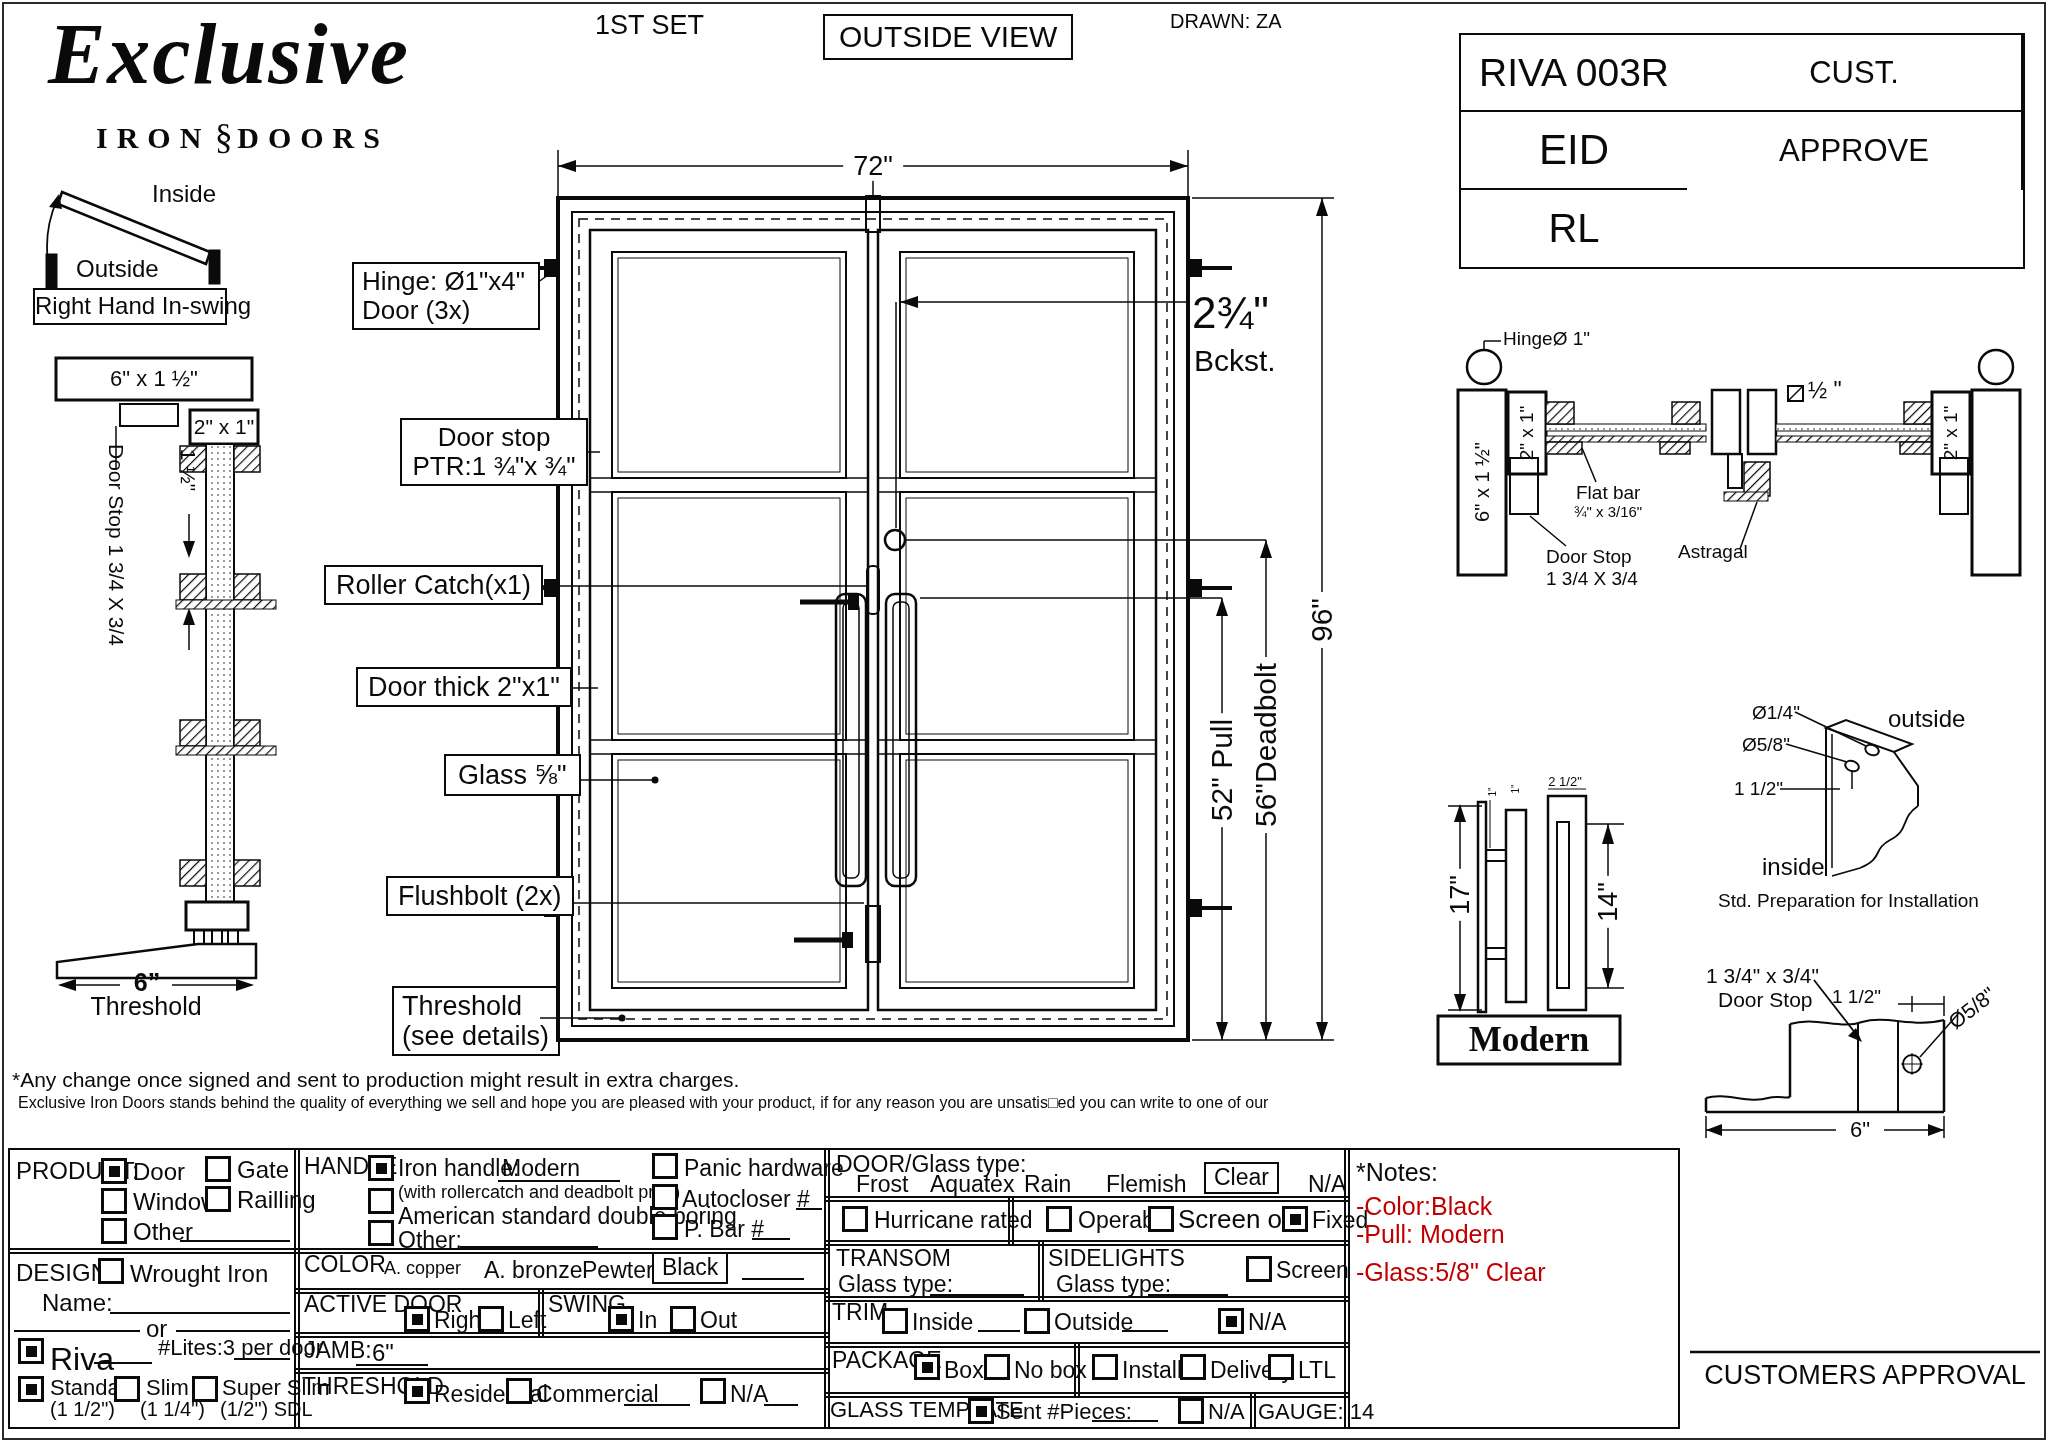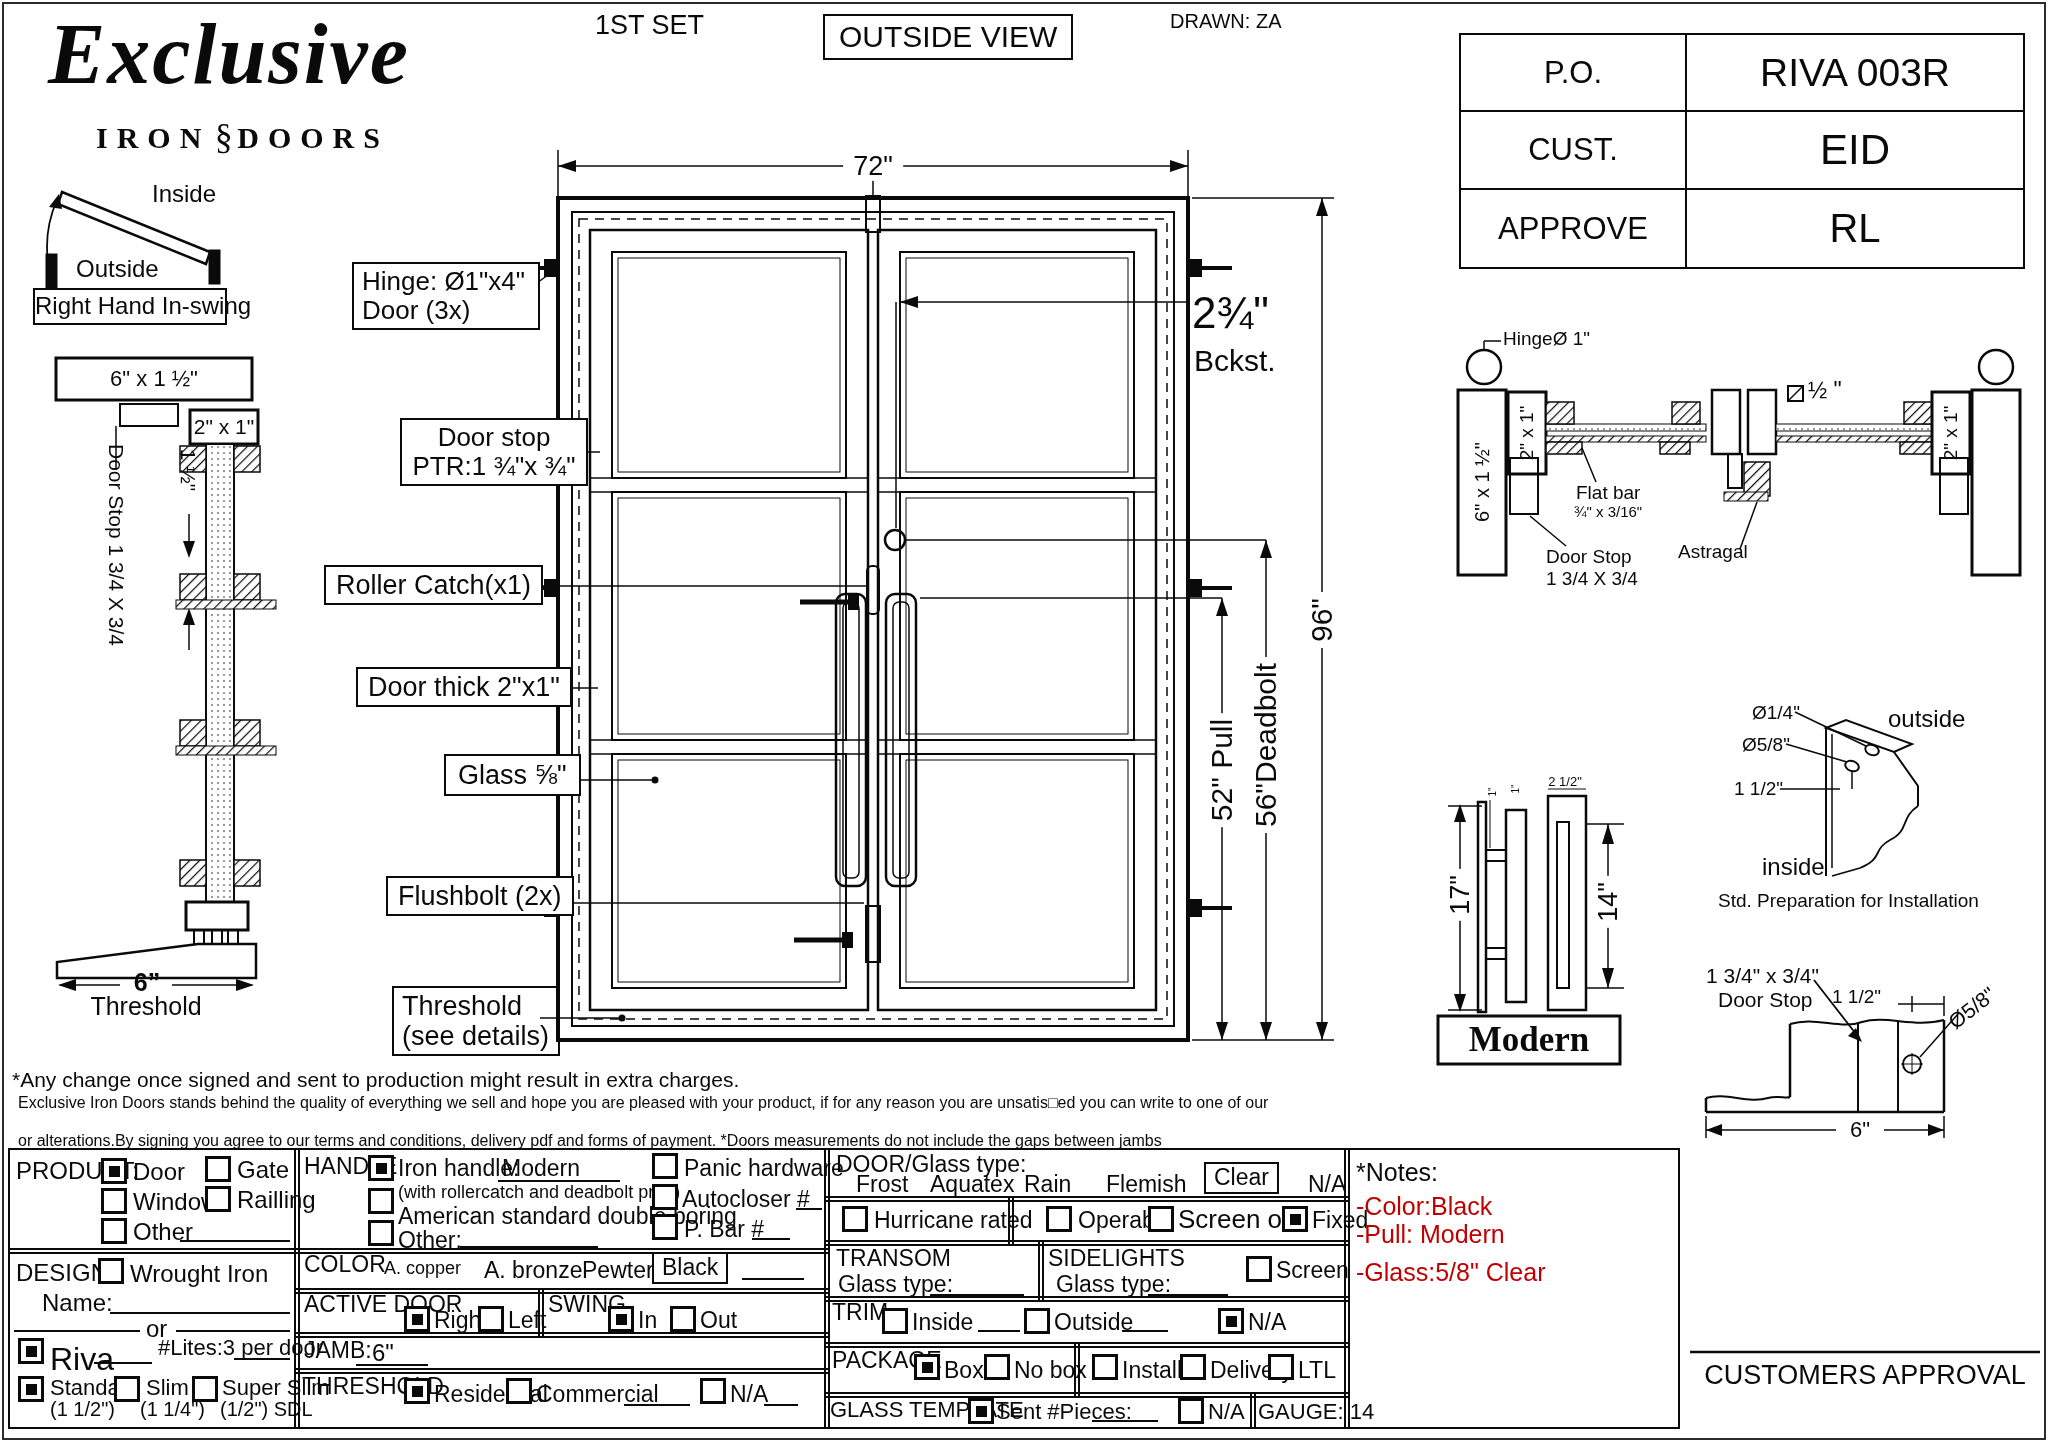--- a/index.html
+++ b/index.html
@@ -271,21 +271,20 @@
   <span class="t ser" style="font-size:30px;letter-spacing:9px;font-weight:600;">IRON</span>
   <span class="t ser" style="font-size:36px;">§</span>
   <span class="t ser" style="font-size:30px;letter-spacing:9px;font-weight:600;margin-top:32px;">DOORS</span>
 </div>
 <div class="a t" style="left:595px;top:10px;font-size:27px;">1ST SET</div>
 <div class="a t bx" style="left:823px;top:14px;padding:4px 14px;font-size:30px;">OUTSIDE VIEW</div>
 <div class="a t" style="left:1170px;top:10px;font-size:20px;">DRAWN: ZA</div>
 
 <div class="a bx" style="left:1459px;top:33px;width:562px;height:232px;">
   <div style="display:grid;grid-template-columns:226px 1fr;grid-template-rows:77px 78px 77px;height:100%;">
-    <div style="border-right:2.5px solid #0a0a0a;border-bottom:2.5px solid #0a0a0a;display:flex;align-items:center;justify-content:center;font-size:31px;">P.O.</div>
     <div style="border-bottom:2.5px solid #0a0a0a;display:flex;align-items:center;justify-content:center;font-size:39px;">RIVA 003R</div>
     <div style="border-right:2.5px solid #0a0a0a;border-bottom:2.5px solid #0a0a0a;display:flex;align-items:center;justify-content:center;font-size:31px;">CUST.</div>
     <div style="border-bottom:2.5px solid #0a0a0a;display:flex;align-items:center;justify-content:center;font-size:42px;">EID</div>
     <div style="border-right:2.5px solid #0a0a0a;display:flex;align-items:center;justify-content:center;font-size:31px;">APPROVE</div>
     <div style="display:flex;align-items:center;justify-content:center;font-size:40px;">RL</div>
   </div>
 </div>
 
 <div class="a t" style="left:152px;top:181px;font-size:24px;">Inside</div>
 <div class="a t" style="left:76px;top:256px;font-size:24px;">Outside</div>
@@ -348,21 +347,20 @@
 <div class="a t" style="left:1718px;top:890px;font-size:19px;">Std. Preparation for Installation</div>
 
 <div class="a t" style="left:1706px;top:964px;font-size:21px;">1 3/4" x 3/4"</div>
 <div class="a t" style="left:1718px;top:988px;font-size:21px;">Door Stop</div>
 <div class="a t" style="left:1832px;top:986px;font-size:19px;">1 1/2"</div>
 <div class="a t cc" style="left:1972px;top:1008px;font-size:21px;transform:translate(-50%,-50%) rotate(-38deg);">Ø5/8"</div>
 <div class="a t cc" style="left:1860px;top:1130px;font-size:22px;background:#fff;padding:0 8px;">6"</div>
 
 <div class="a t" style="left:12px;top:1068px;font-size:21px;">*Any change once signed and sent to production might result in extra charges.</div>
 <div class="a t" style="left:18px;top:1094px;font-size:16px;">Exclusive Iron Doors stands behind the quality of everything we sell and hope you are pleased with your product, if for any reason you are unsatis□ed you can write to one of our</div>
-<div class="a t" style="left:18px;top:1132px;font-size:16px;">or alterations.By signing you agree to our terms and conditions, delivery pdf and forms of payment. *Doors measurements do not include the gaps between jambs</div>
 
 <div class="a bxt" style="left:8px;top:1148px;width:288px;height:102px;"></div>
 <div class="a bxt" style="left:8px;top:1248px;width:288px;height:177px;"></div>
 <div class="a bxt" style="left:294px;top:1148px;width:532px;height:102px;"></div>
 <div class="a bxt" style="left:294px;top:1248px;width:532px;height:42px;"></div>
 <div class="a bxt" style="left:294px;top:1288px;width:246px;height:46px;"></div>
 <div class="a bxt" style="left:538px;top:1288px;width:288px;height:46px;"></div>
 <div class="a bxt" style="left:294px;top:1332px;width:532px;height:38px;"></div>
 <div class="a bxt" style="left:294px;top:1368px;width:532px;height:57px;"></div>
 <div class="a bxt" style="left:824px;top:1148px;width:522px;height:50px;"></div>

